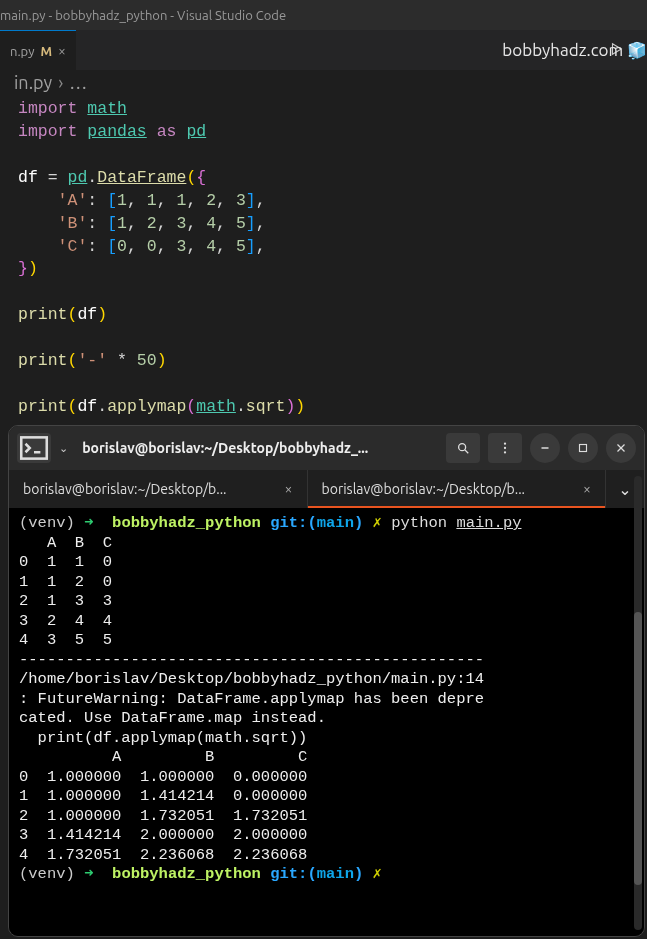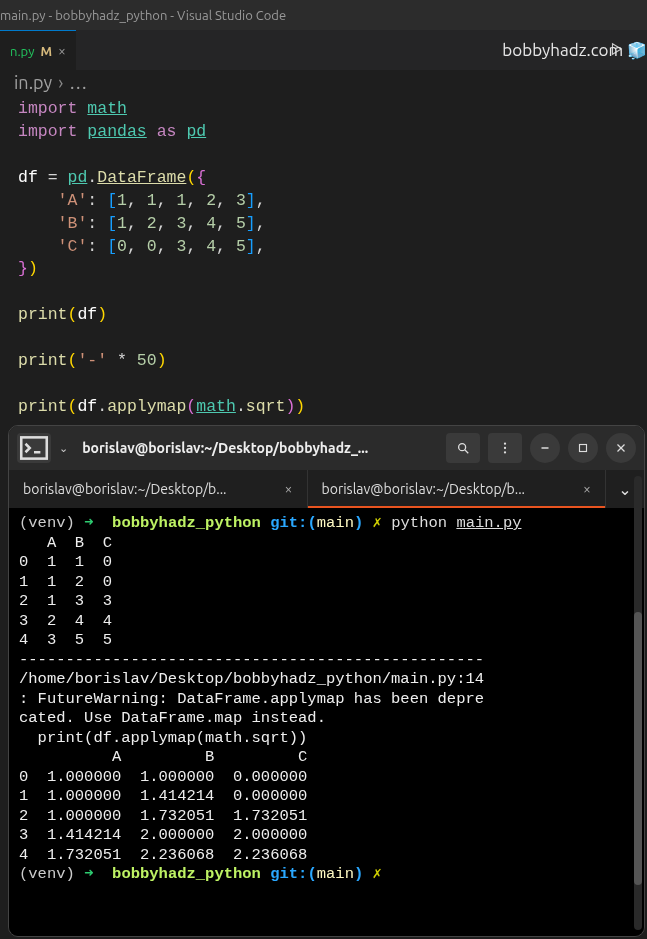--- a/index.html
+++ b/index.html
@@ -31,21 +31,21 @@
 .tab {
   height: 40px;
   padding: 0 10px;
   display: flex;
   align-items: center;
   gap: 6px;
   background: #1e1e1e;
   border-top: 1px solid #007acc;
   font-size: 13px;
 }
-.tab-name { color: #22c55e; }
+.tab-name { color: #a3a3a3; }
 .tab-mod { color: #d7ba7d; font-weight: bold; }
 .tab-close { color: #999; font-size: 14px; cursor: pointer; }
 .tabbar-center {
   position: absolute;
   left: 0; right: 0;
   text-align: right;
   font-size: 17px;
   color: #e8e8e8;
   pointer-events: none;
   font-weight: 400;
@@ -188,21 +188,21 @@
   white-space: pre;
   color: #eee;
   overflow: hidden;
   background: #000;
 }
 .t-venv { color: #ccc; }
 .t-arrow { color: #2ecc71; font-weight: bold; }
 .t-dir { color: #bef264; font-weight: bold; }
 .t-git { color: #2aa8ff; font-weight: bold; }
 .t-paren { color: #2aa8ff; font-weight: bold; }
-.t-branch { color: #fef9c3; font-weight: normal; }
+.t-branch { color: #0ea5e9; font-weight: bold; }
 .t-x { color: #d0d000; font-weight: bold; }
 .t-cmd { color: #ddd; }
 .t-file { text-decoration: underline; }
 .scrollbar {
   position: absolute;
   right: 2px;
   top: 50px;
   bottom: 6px;
   width: 8px;
   background: #2a2a2a;

